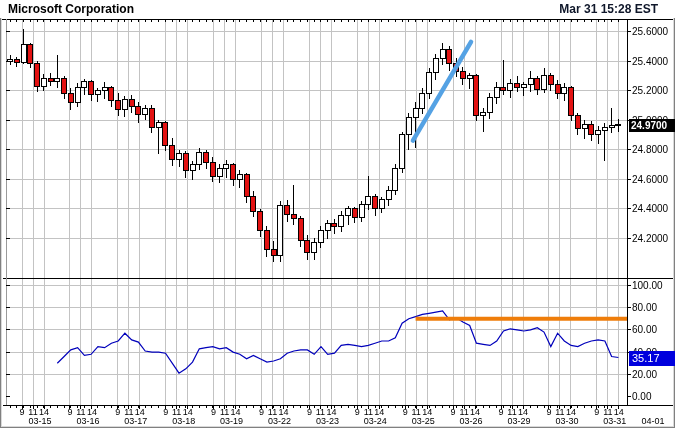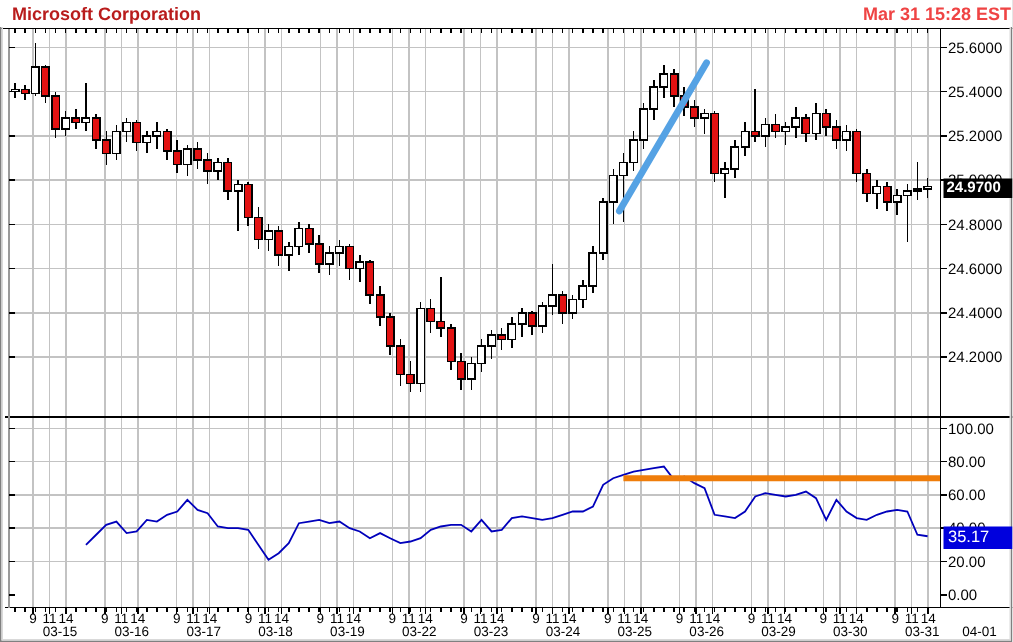--- a/index.html
+++ b/index.html
@@ -1,22 +1,22 @@
 <!DOCTYPE html>
 <html><head>
 <meta charset="utf-8">
 <style>
   html,body{margin:0;padding:0;background:#e8e8e8;}
   #chart-window{
     position:relative;width:675px;height:428px;background:#ffffff;
     font-family:"Liberation Sans",sans-serif;overflow:hidden;
   }
   #title-bar{position:absolute;left:0;top:0;width:675px;height:18px;background:#ffffff;z-index:3;}
-  #chart-title{position:absolute;left:8px;top:2px;font-size:12px;font-weight:bold;color:#b91c1c;}
-  #chart-timestamp{position:absolute;right:1px;top:2px;font-size:12px;font-weight:bold;color:#ef4444;}
+  #chart-title{position:absolute;left:8px;top:2px;font-size:12px;font-weight:bold;color:#000000;}
+  #chart-timestamp{position:absolute;right:17px;top:2px;font-size:12px;font-weight:bold;color:#0f172a;}
   svg{position:absolute;left:0;top:0;}
   svg text{font-family:"Liberation Sans",sans-serif;fill:#000;}
   .badge{position:absolute;z-index:4;color:#fff;white-space:nowrap;}
   #last-price-badge{left:629px;top:119px;width:46px;height:13px;background:#000000;
     font-size:10px;font-weight:bold;line-height:13px;padding-left:2px;}
   #indicator-value-badge{left:629px;top:351px;width:46px;height:15px;background:#0000dd;
     font-size:11px;line-height:15px;padding-left:3px;}
 </style>
 </head>
 <body>

